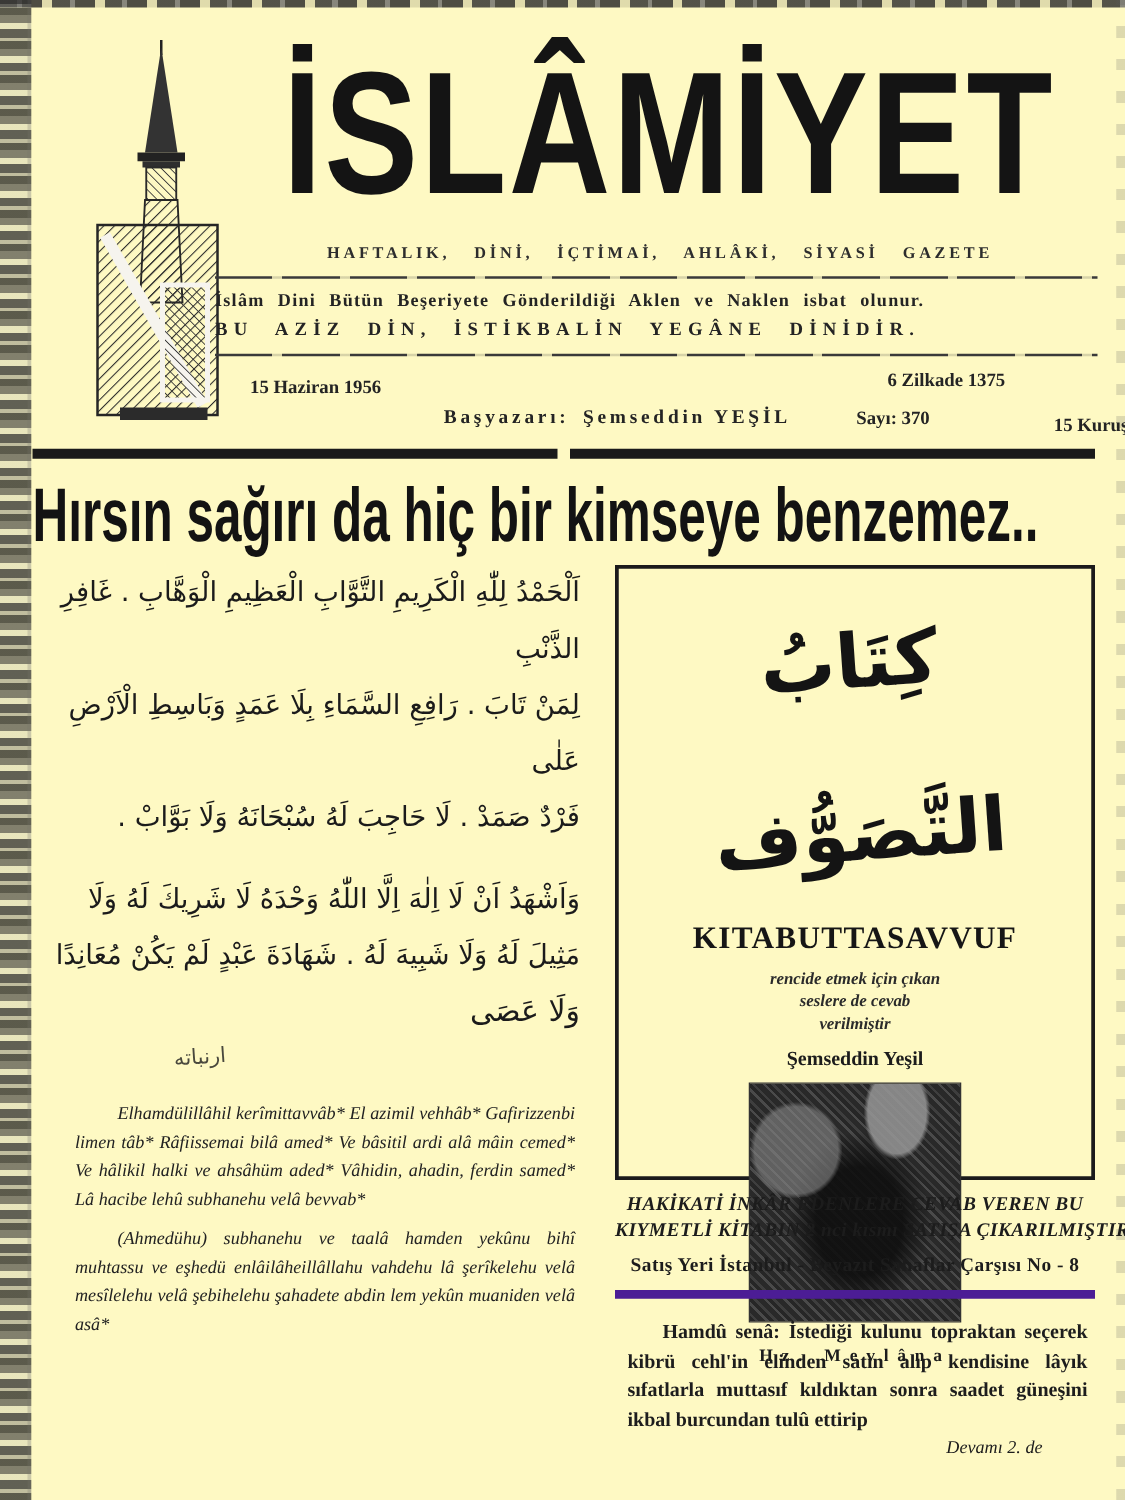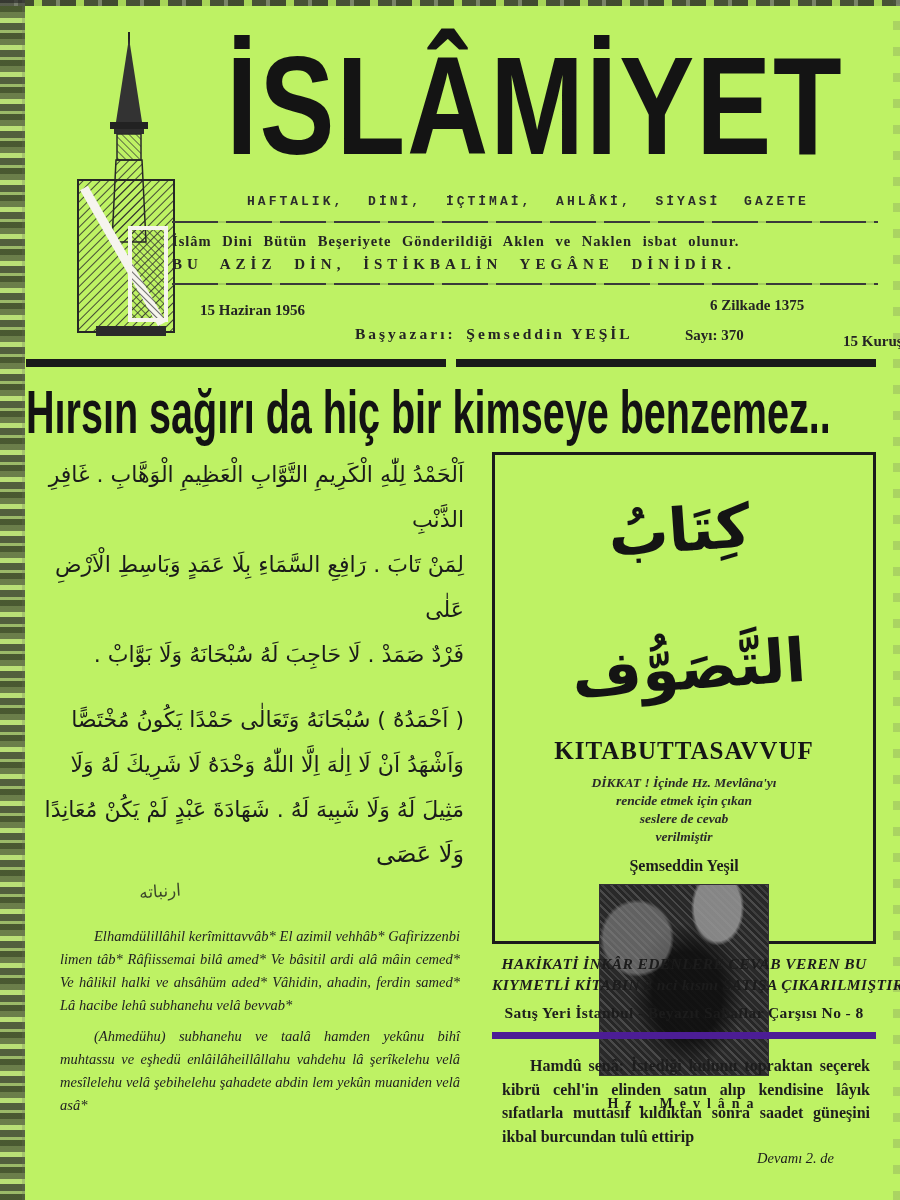--- a/index.html
+++ b/index.html
@@ -1,19 +1,19 @@
 <!DOCTYPE html>
 <html><head>
 <meta charset="utf-8">
 <style>
   html,body { margin:0; padding:0; }
   body { background:#d9d7d0; font-family:"Liberation Serif", serif; }
   .page {
     position:relative; width:900px; height:1200px; margin:0 auto;
-    background:#bef264; overflow:hidden; color:#1c1c1c;
+    background:#fef9c3; overflow:hidden; color:#1c1c1c;
   }
   
   .edge-top {
     position:absolute; top:0; left:0; right:0; height:6px; opacity:.8;
     background:repeating-linear-gradient(90deg,#2a2a2a 0 14px,#6a6a6a 14px 18px,#222 18px 34px,rgba(0,0,0,.15) 34px 42px);
   }
   .edge-left {
     position:absolute; top:0; left:0; bottom:0; width:22px; opacity:.85;
     background:repeating-linear-gradient(0deg, rgba(30,30,30,.85) 0 6px, rgba(110,110,110,.5) 6px 9px, rgba(50,50,50,.9) 9px 16px, rgba(170,170,170,.3) 16px 21px, rgba(60,60,60,.75) 21px 27px);
     border-right:3px solid rgba(90,90,90,.25);
@@ -25,21 +25,21 @@
   
   .logo-art { position:absolute; left:38px; top:30px; width:150px; height:315px; }
   .masthead-title {
     position:absolute; left:190px; top:26px; width:690px; text-align:center;
     font-family:"Liberation Sans", sans-serif; font-weight:bold; font-size:116px;
     letter-spacing:2px; white-space:nowrap; color:#141414;
     transform:scale(.97,1.2); transform-origin:top center;
   }
   .masthead-subtitle {
     position:absolute; left:175px; top:194px; width:706px; text-align:center;
-    font-family:Liberation Mono, monospace; font-size:13px; font-weight:bold;
+    font-family:Liberation Serif, serif; font-size:13px; font-weight:bold;
     letter-spacing:3px; word-spacing:13px; color:#2d2d2d; white-space:nowrap;
   }
   .rule { position:absolute; left:172px; width:706px; height:2px;
     background:repeating-linear-gradient(90deg,#3a3a3a 0 46px, rgba(58,58,58,.2) 46px 54px); }
   .rule1 { top:221px; } .rule2 { top:283px; }
   .motto-line1 {
     position:absolute; left:172px; top:233px; width:706px; 
     font-weight:bold; font-size:14.5px; letter-spacing:1px; word-spacing:6px; color:#242424; white-space:nowrap;
   }
   .motto-line2 {
@@ -167,38 +167,36 @@
 
   <div class="col-left">
 
     <div class="arabic-block">
       <div>اَلْحَمْدُ لِلّٰهِ الْكَرِيمِ التَّوَّابِ الْعَظِيمِ الْوَهَّابِ . غَافِرِ الذَّنْبِ</div>
       <div>لِمَنْ تَابَ . رَافِعِ السَّمَاءِ بِلَا عَمَدٍ وَبَاسِطِ الْاَرْضِ عَلٰى</div>
       <div>فَرْدٌ صَمَدْ . لَا حَاجِبَ لَهُ سُبْحَانَهُ وَلَا بَوَّابْ .</div>
     </div>
 
     <div class="arabic-block second">
-      <div>( اَحْمَدُهُ )  سُبْحَانَهُ وَتَعَالٰى حَمْدًا يَكُونُ مُخْتَصًّا</div>
       <div>وَاَشْهَدُ اَنْ لَا اِلٰهَ اِلَّا اللّٰهُ وَحْدَهُ لَا شَرِيكَ لَهُ وَلَا</div>
       <div>مَثِيلَ لَهُ وَلَا شَبِيهَ لَهُ . شَهَادَةَ عَبْدٍ لَمْ يَكُنْ مُعَانِدًا</div>
       <div class="arabic-swoosh">وَلَا عَصَى</div>
     </div>
 
     <div class="signature">ارنباته</div>
 
     <p class="translit">Elhamdülillâhil kerîmittavvâb* El azimil vehhâb* Gafirizzenbi limen tâb* Râfiissemai bilâ amed* Ve bâsitil ardi alâ mâin cemed* Ve hâlikil halki ve ahsâhüm aded* Vâhidin, ahadin, ferdin samed* Lâ hacibe lehû subhanehu velâ bevvab*</p>
     <p class="translit p2">(Ahmedühu) subhanehu ve taalâ hamden yekûnu bihî muhtassu ve eşhedü enlâilâheillâllahu vahdehu lâ şerîkelehu velâ mesîlelehu velâ şebihelehu şahadete abdin lem yekûn muaniden velâ asâ*</p>
   </div>
 
   <div class="col-right">
     <div class="book-box">
       <div class="box-callig">كِتَابُ التَّصَوُّف</div>
       <div class="box-title">KITABUTTASAVVUF</div>
       <div class="notice">
-        <div>DİKKAT !   İçinde Hz. Mevlâna'yı</div>
         <div>rencide etmek için çıkan</div>
         <div>seslere de cevab</div>
         <div>verilmiştir</div>
       </div>
       <div class="author">Şemseddin Yeşil</div>
       <div class="photo"></div>
       <div class="photo-caption">Hz. Mevlâna</div>
     </div>
 
     <div class="sale">

